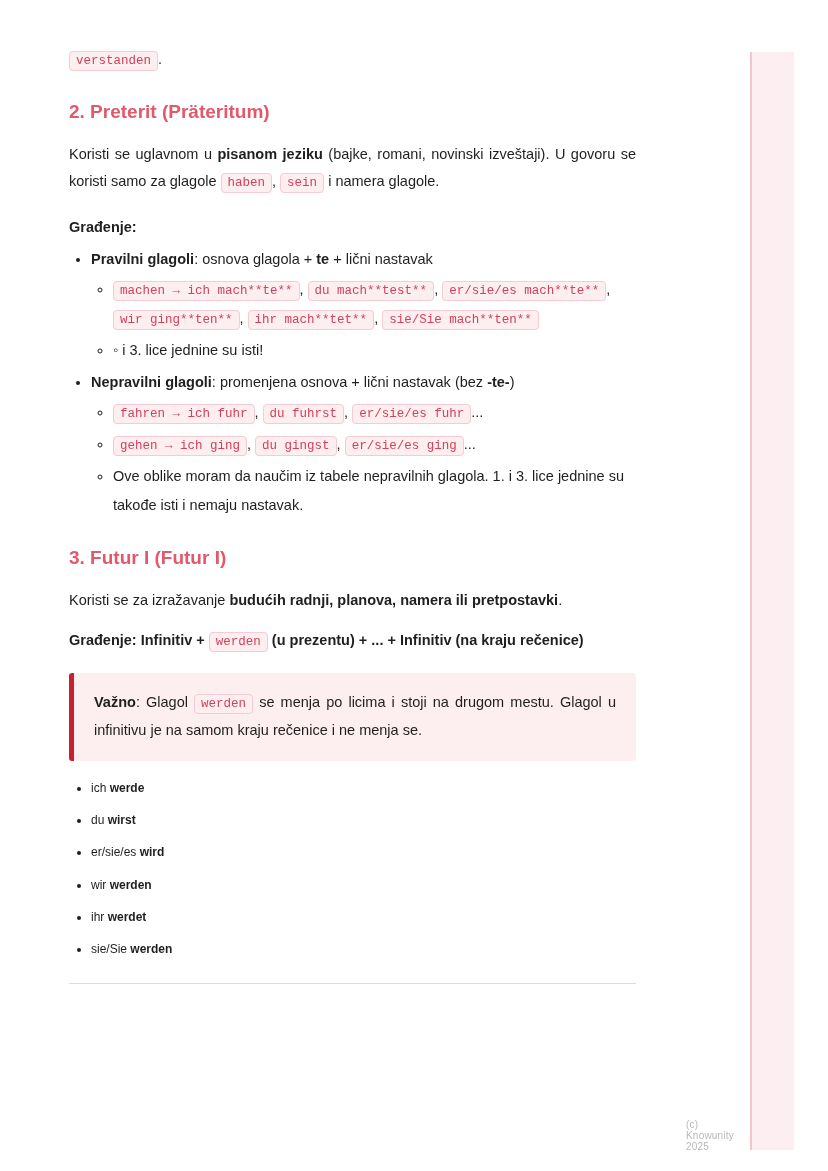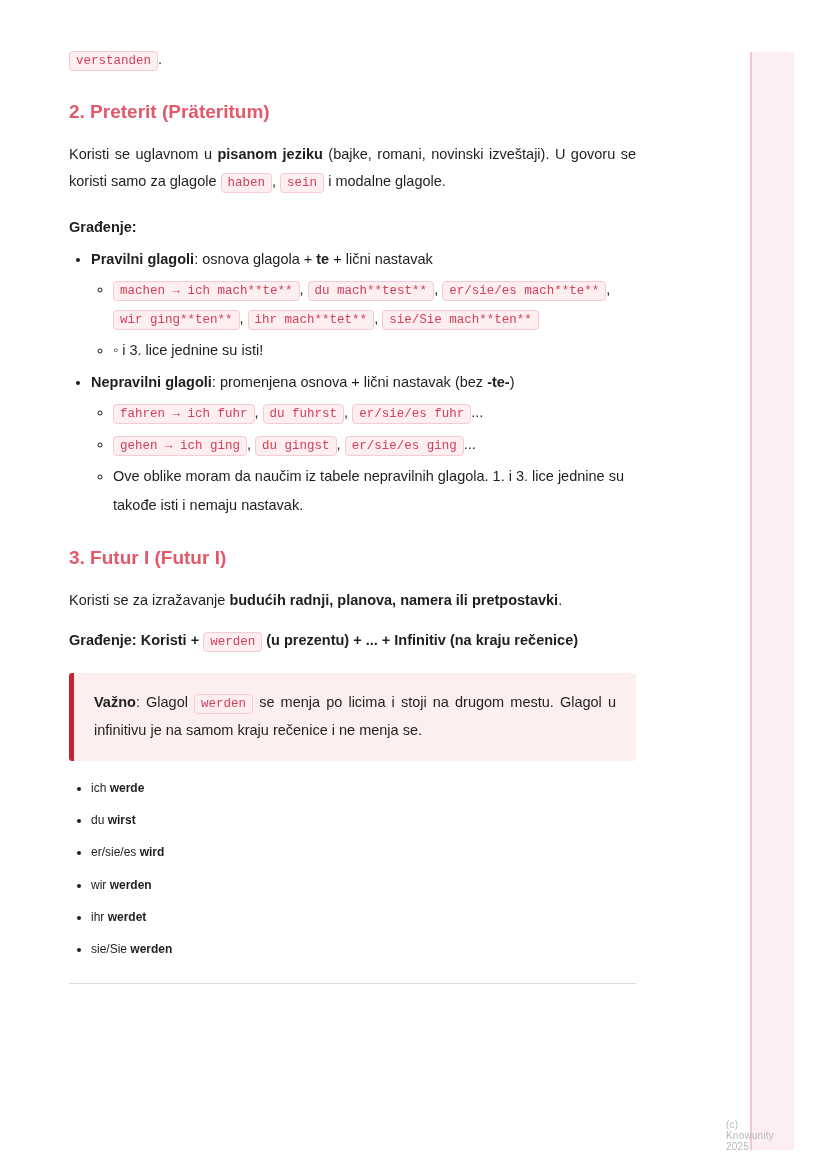--- a/index.html
+++ b/index.html
@@ -121,39 +121,38 @@
     border-top: 1px solid #dcdcdc;
     margin: 24px 0 0 0;
   }
   .footer-note {
     position: absolute;
     left: 686px;
     top: 1103px;
     font-size: 10px;
     color: #b8b8b8;
     letter-spacing: 0.2px;
-    margin-left: 40px;
   }
 </style>
 </head>
 <body>
 
 <div class="page">
 
   <div class="side-strip"></div>
 
   <div class="content">
 
     <p class="first-line">
       <code class="inline">verstanden</code><span>.</span>
     </p>
 
     <h2 class="section">2. Preterit (Präteritum)</h2>
 
-    <p class="para"><span>Koristi se uglavnom u </span><span class="bold">pisanom jeziku</span><span> (bajke, romani, novinski izveštaji). U govoru se koristi samo za glagole </span><code class="inline">haben</code><span>,</span> <code class="inline">sein</code><span> i modalne glagole.</span></p>
+    <p class="para"><span>Koristi se uglavnom u </span><span class="bold">pisanom jeziku</span><span> (bajke, romani, novinski izveštaji). U govoru se koristi samo za glagole </span><code class="inline">haben</code><span>,</span> <code class="inline">sein</code><span> i namera glagole.</span></p>
 
     <p class="para tight" style="margin-top:18px;"><span class="bold">Građenje:</span></p>
 
     <ul class="lvl1">
       <li>
         <span class="bold">Pravilni glagoli</span><span>: osnova glagola + </span><span class="bold">te</span><span> + lični nastavak</span>
         <ul class="lvl2">
           <li>
             <code class="inline">machen → ich mach**te**</code>,
             <code class="inline">du mach**test**</code>,
@@ -180,21 +179,21 @@
           </li>
           <li>Ove oblike moram da naučim iz tabele nepravilnih glagola. 1. i 3. lice jednine su takođe isti i nemaju nastavak.</li>
         </ul>
       </li>
     </ul>
 
     <h2 class="section" style="">3. Futur I (Futur I)</h2>
 
     <p class="para"><span>Koristi se za izražavanje </span><span class="bold">budućih radnji, planova, namera ili pretpostavki</span><span>.</span></p>
 
-    <p class="para" style="margin-top:14px;"><span class="bold">Građenje: Koristi + </span><code class="inline">werden</code><span class="bold"> (u prezentu) + ... + Infinitiv (na kraju rečenice)</span></p>
+    <p class="para" style="margin-top:14px;"><span class="bold">Građenje: Infinitiv + </span><code class="inline">werden</code><span class="bold"> (u prezentu) + ... + Infinitiv (na kraju rečenice)</span></p>
 
     <div class="callout">
       <p><span class="bold">Važno</span><span>: Glagol </span><code class="inline">werden</code><span> se menja po licima i stoji na drugom mestu. Glagol u infinitivu je na samom kraju rečenice i ne menja se.</span></p>
     </div>
 
 
     <ul class="plain">
       <li><span>ich </span><span class="bold">werde</span></li>
       <li><span>du </span><span class="bold">wirst</span></li>
       <li><span>er/sie/es </span><span class="bold">wird</span></li>

